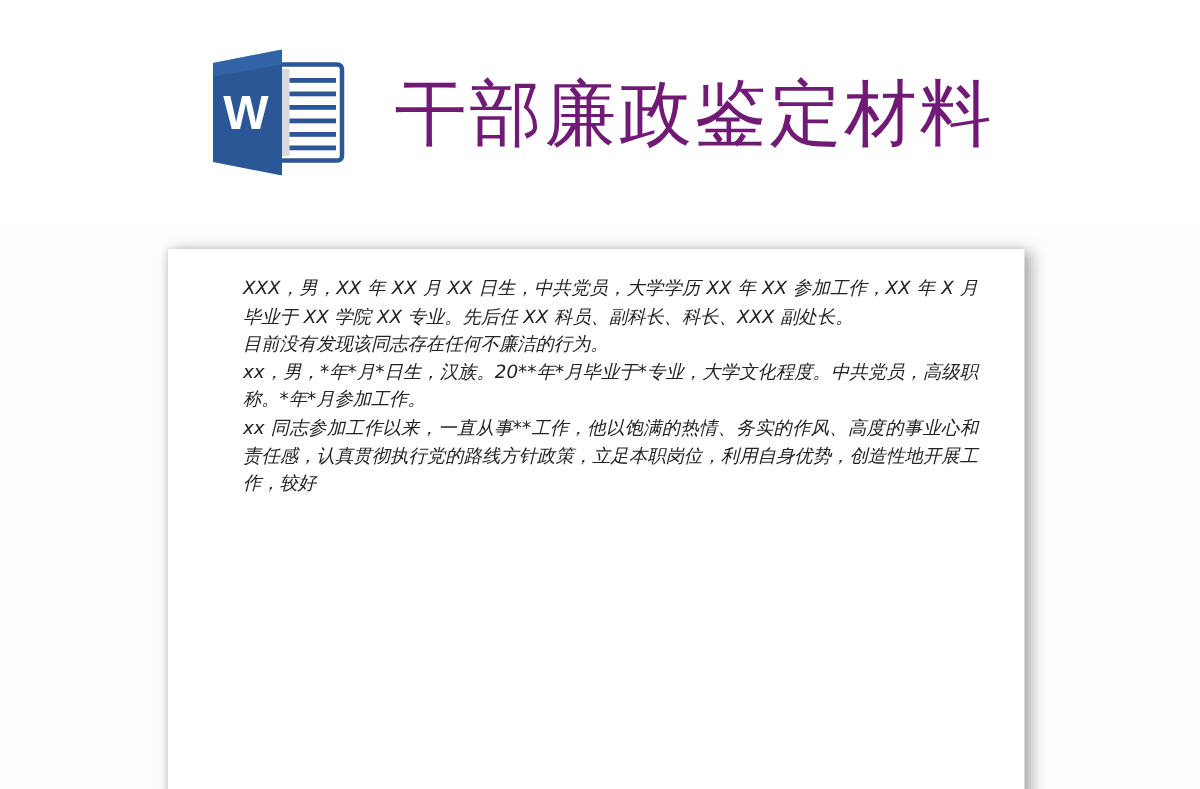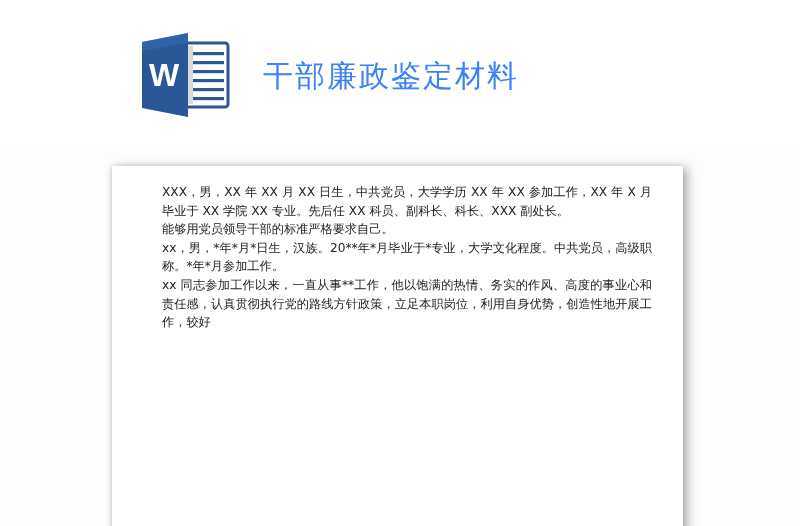--- a/index.html
+++ b/index.html
@@ -25,23 +25,23 @@
     position: absolute;
     left: 140px;
     top: 33px;
     width: 92px;
     height: 84px;
   }
   .title {
     position: absolute;
     left: 263px;
     top: 48px;
-    font-size: 30px;
+    font-size: 48px;
     line-height: 56px;
-    color: #3b82f6;
+    color: #701a75;
     letter-spacing: 2px;
     font-family: "DejaVu Sans", sans-serif;
     font-weight: normal;
     white-space: nowrap;
   }
   .page-area {
     position: absolute;
     left: 0;
     top: 150px;
     width: 800px;
@@ -65,20 +65,21 @@
     font-size: 12.2px;
     line-height: 18.6px;
     color: #222222;
     font-family: "DejaVu Sans", sans-serif;
   }
   .para {
     margin: 0;
     padding: 0;
     word-break: break-all;
     text-align: justify;
+    font-style: italic;
   }
 </style>
 </head>
 <body>
 
 <div class="header">
   <div class="word-icon">
     <svg width="92" height="84" viewBox="0 0 92 84" xmlns="http://www.w3.org/2000/svg">
 
       <rect x="40" y="10" width="48" height="64" rx="3" ry="3" fill="#ffffff" stroke="#2b5797" stroke-width="3"></rect>
@@ -97,18 +98,18 @@
     </svg>
   </div>
   <div class="title">干部廉政鉴定材料</div>
 </div>
 
 <div class="page-area"></div>
 
 <div class="page">
   <div class="doc-body">
     <p class="para">XXX，男，XX 年 XX 月 XX 日生，中共党员，大学学历 XX 年 XX 参加工作，XX 年 X 月毕业于 XX 学院 XX 专业。先后任 XX 科员、副科长、科长、XXX 副处长。</p>
-    <p class="para">能够用党员领导干部的标准严格要求自己。</p>
+    <p class="para">目前没有发现该同志存在任何不廉洁的行为。</p>
     <p class="para">xx，男，*年*月*日生，汉族。20**年*月毕业于*专业，大学文化程度。中共党员，高级职称。*年*月参加工作。</p>
     <p class="para">xx 同志参加工作以来，一直从事**工作，他以饱满的热情、务实的作风、高度的事业心和责任感，认真贯彻执行党的路线方针政策，立足本职岗位，利用自身优势，创造性地开展工作，较好</p>
 
   </div>
 </div>
 
 </body></html>

